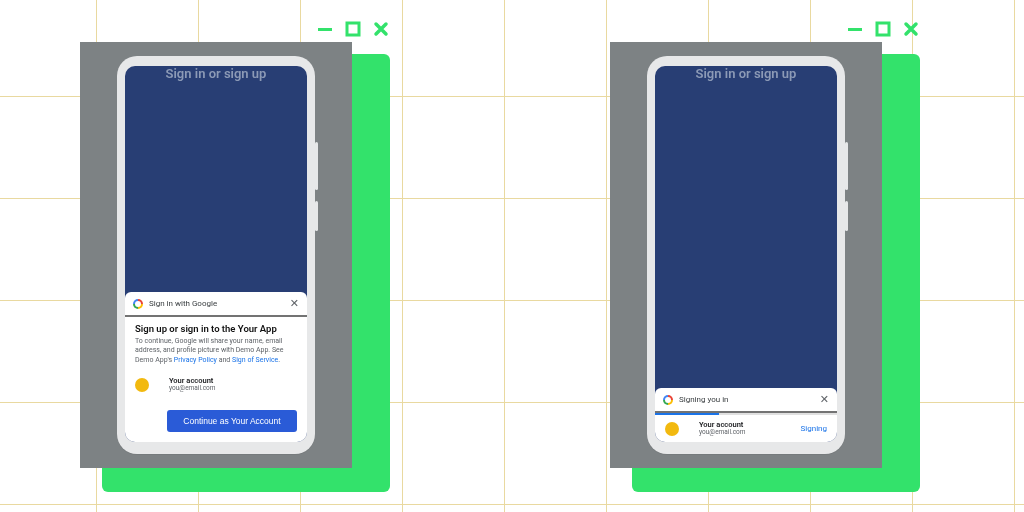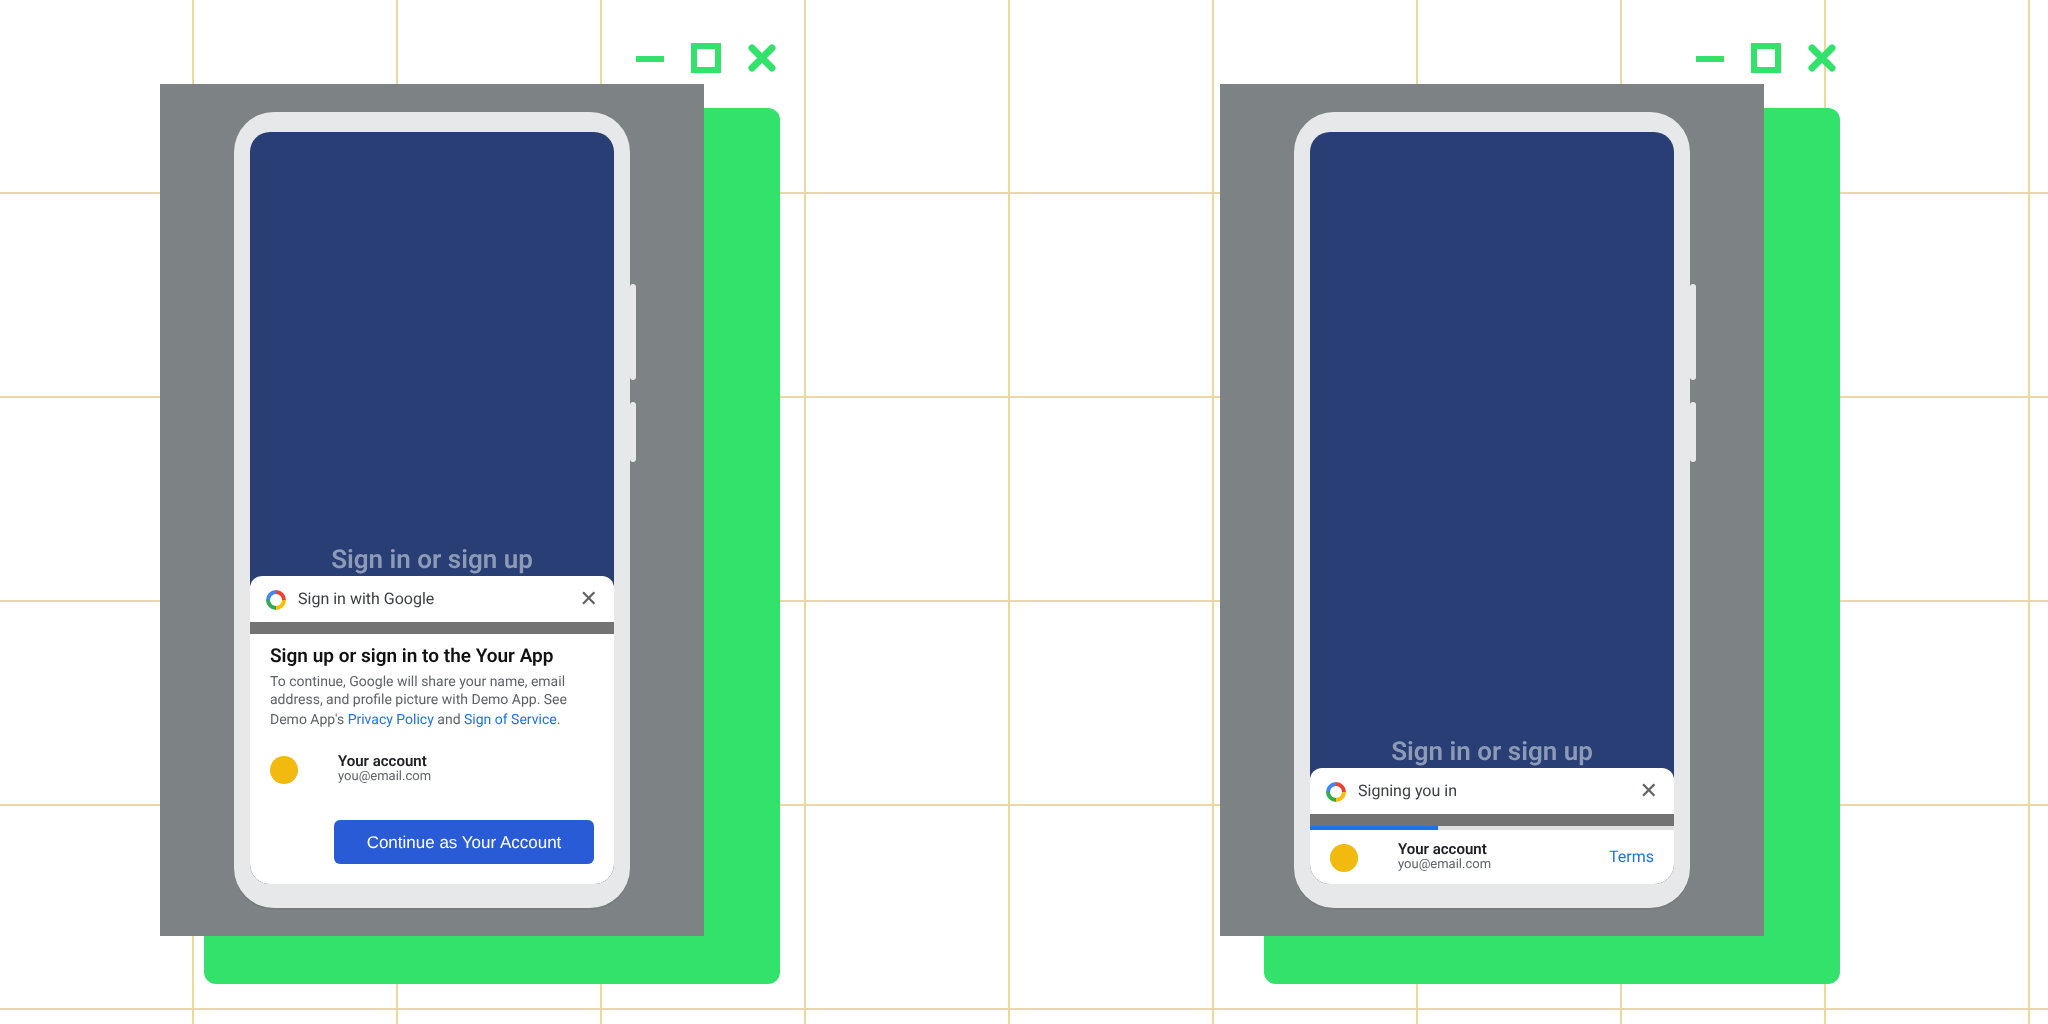--- a/index.html
+++ b/index.html
@@ -95,39 +95,39 @@
     left:8px; right:8px; top:10px; bottom:12px;
     background: var(--app-blue);
     border-radius: 10px;
     overflow:hidden;
     display:flex;
     flex-direction:column;
   }
   .hero {
     flex:1;
     display:flex;
-    align-items:flex-end;
+    align-items:flex-start;
     justify-content:center;
     color:#8c9ab6;
     font-weight:600;
     font-size:13px;
   }
 
   .sheet {
     background:#fff;
     border-top-left-radius: 6px;
     border-top-right-radius: 6px;
     font-size: 8px;
     color:#202124;
   }
   .sheet-header {
     display:flex;
     align-items:center;
     padding: 6px 8px;
-    border-bottom: 6px solid #737373;
+    border-bottom: 2px solid #737373;
   }
   .g-logo {
     width:10px; height:10px; margin-right:6px;
     background: conic-gradient(#ea4335 0 90deg, #fbbc05 90deg 180deg, #34a853 180deg 270deg, #4285f4 270deg 360deg);
     border-radius:50%;
     position:relative;
   }
   .g-logo::after{
     content:""; position:absolute; inset:2px; background:#fff; border-radius:50%;
   }
@@ -270,19 +270,19 @@
           </div>
           <div class="progress">
             <div style="width:35%"></div>
           </div>
           <div class="account-row flat">
             <span class="avatar"></span>
             <div class="acct-text">
               <div class="acct-name">Your account</div>
               <div class="acct-email">you@email.com</div>
             </div>
-            <span class="cancel-link">Terms</span>
+            <span class="cancel-link">Signing</span>
           </div>
         </div>
       </div>
     </div>
   </div>
 </div>
 
 </body></html>

